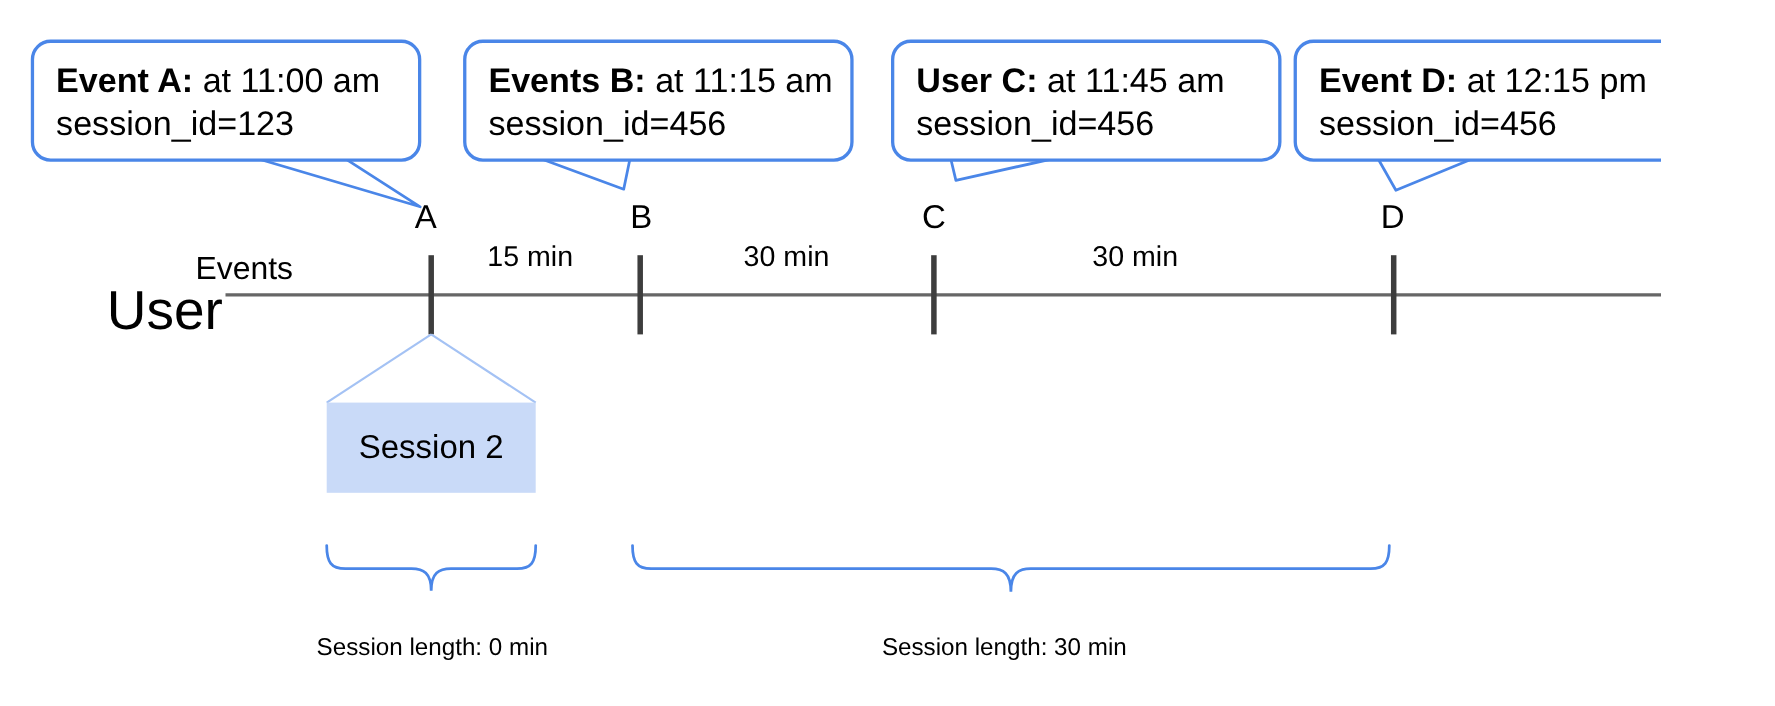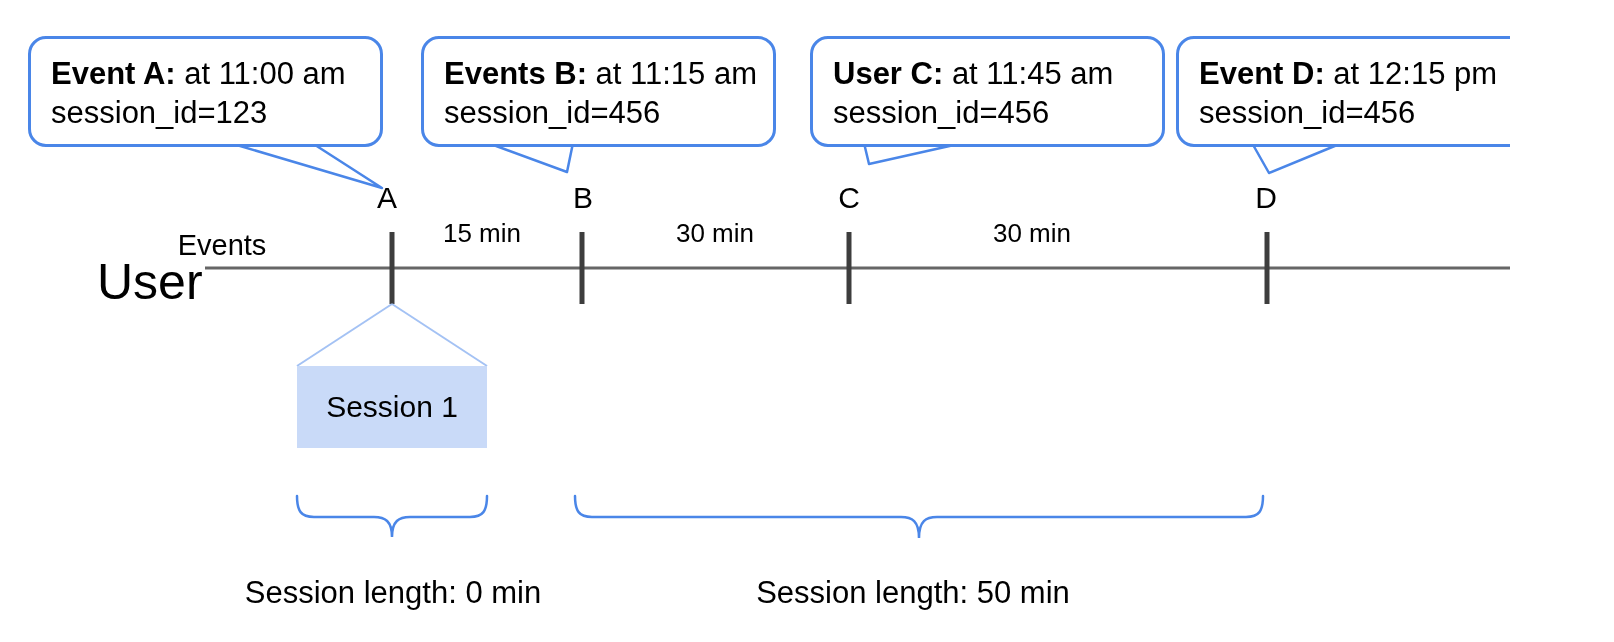--- a/index.html
+++ b/index.html
@@ -36,21 +36,21 @@
   .lbl{position:absolute;white-space:nowrap;z-index:3;}
   .centered{transform:translateX(-50%);}
   .events-label{left:222px;top:181px;font-size:29px;margin-top:48px;}
   .user-label{left:97px;top:253px;font-size:50px;}
   .letter{top:181px;font-size:30px;}
   .gap{top:218px;font-size:26px;}
   .session-box{
     position:absolute;top:366px;height:82px;background:var(--session-fill);
     display:flex;align-items:center;justify-content:center;font-size:30px;z-index:1;
   }
-  .length-label{top:575px;font-size:31px;}
+  .length-label{top:575px;font-size:22px;}
 </style>
 </head>
 <body>
 
 <div class="stage">
 
   <div class="bubble" style="left:28px">
     <div><b>Event A:</b><span> at 11:00 am</span></div>
     <div>session_id=123</div>
   </div>
@@ -61,21 +61,21 @@
   <div class="bubble" style="left:810px">
     <div><b>User C:</b><span> at 11:45 am</span></div>
     <div>session_id=456</div>
   </div>
   <div class="bubble" style="left:1176px">
     <div><b>Event D:</b><span> at 12:15 pm</span></div>
     <div>session_id=456</div>
   </div>
 
   <div class="session-box" style="left:297px;width:190px">
-    <span>Session 1</span>
+    <span>Session 2</span>
   </div>
 
   <svg class="overlay" viewBox="0 0 1614 642">
 
     <path class="tail" d="M 230 143 L 382 188 L 312 143"></path>
     <path class="tail" d="M 488 143 L 567 172 L 573 143"></path>
     <path class="tail" d="M 864 143 L 869 164 L 963 143"></path>
     <path class="tail" d="M 1252 143 L 1269 173 L 1342 143"></path>
 
     <path class="axis" d="M 205 268 L 1545 268"></path>
@@ -99,15 +99,15 @@
   <div class="lbl letter centered" style="left:387px">A</div>
   <div class="lbl letter centered" style="left:583px">B</div>
   <div class="lbl letter centered" style="left:849px">C</div>
   <div class="lbl letter centered" style="left:1266px">D</div>
 
   <div class="lbl gap centered" style="left:482px">15 min</div>
   <div class="lbl gap centered" style="left:715px">30 min</div>
   <div class="lbl gap centered" style="left:1032px">30 min</div>
 
   <div class="lbl length-label centered" style="left:393px">Session length: 0 min</div>
-  <div class="lbl length-label centered" style="left:913px">Session length: 50 min</div>
+  <div class="lbl length-label centered" style="left:913px">Session length: 30 min</div>
 
 </div>
 
 </body></html>

